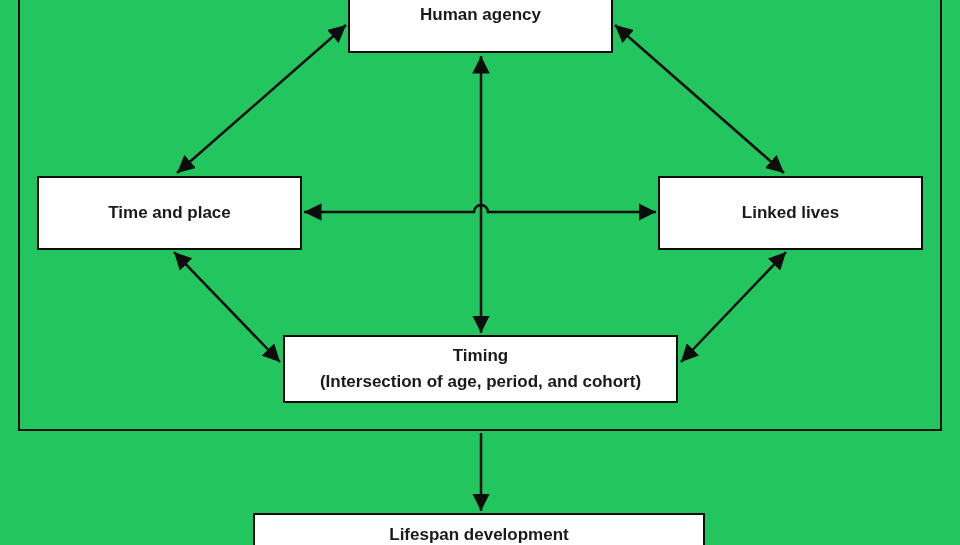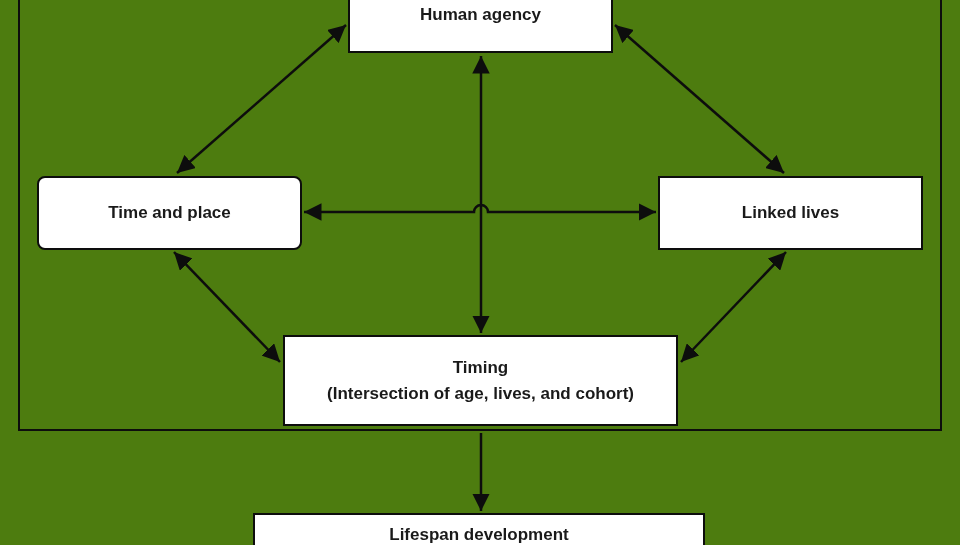--- a/index.html
+++ b/index.html
@@ -5,21 +5,21 @@
   html, body {
     margin: 0;
     padding: 0;
     background: #ffffff;
   }
   #canvas {
     position: relative;
     width: 960px;
     height: 545px;
     overflow: hidden;
-    background: #4d7c0f;
+    background: #22c55e;
     font-family: "Liberation Sans", "DejaVu Sans", sans-serif;
   }
   #arrow-layer {
     position: absolute;
     left: 0;
     top: 0;
     width: 960px;
     height: 545px;
   }
   .frame {
@@ -38,23 +38,23 @@
     align-items: center;
     justify-content: center;
     text-align: center;
     color: #1a1a1a;
     font-weight: bold;
     font-size: 17px;
     line-height: 26px;
   }
   .node .sub { font-weight: bold; }
   #node-human-agency { left: 348px; top: -23px; width: 265px; height: 76px; }
-  #node-time-place   { left: 37px;  top: 176px; width: 265px; height: 74px; border-radius: 8px; }
+  #node-time-place   { left: 37px;  top: 176px; width: 265px; height: 74px; }
   #node-linked-lives { left: 658px; top: 176px; width: 265px; height: 74px; }
-  #node-timing       { left: 283px; top: 335px; width: 395px; height: 91px; }
+  #node-timing       { left: 283px; top: 335px; width: 395px; height: 68px; }
   #node-lifespan     {
     left: 253px; top: 513px; width: 452px; height: 80px;
     justify-content: flex-start;
     padding-top: 7px;
   }
   #system-frame { left: 18px; top: -16px; width: 924px; height: 447px; }
 </style>
 </head>
 <body>
 
@@ -93,20 +93,20 @@
   <div id="node-time-place" class="node">
     <span class="title">Time and place</span>
   </div>
 
   <div id="node-linked-lives" class="node">
     <span class="title">Linked lives</span>
   </div>
 
   <div id="node-timing" class="node">
     <span class="title">Timing</span>
-    <span class="sub">(Intersection of age, lives, and cohort)</span>
+    <span class="sub">(Intersection of age, period, and cohort)</span>
   </div>
 
   <div id="node-lifespan" class="node">
     <span class="title">Lifespan development</span>
   </div>
 
 </div>
 
 </body></html>

